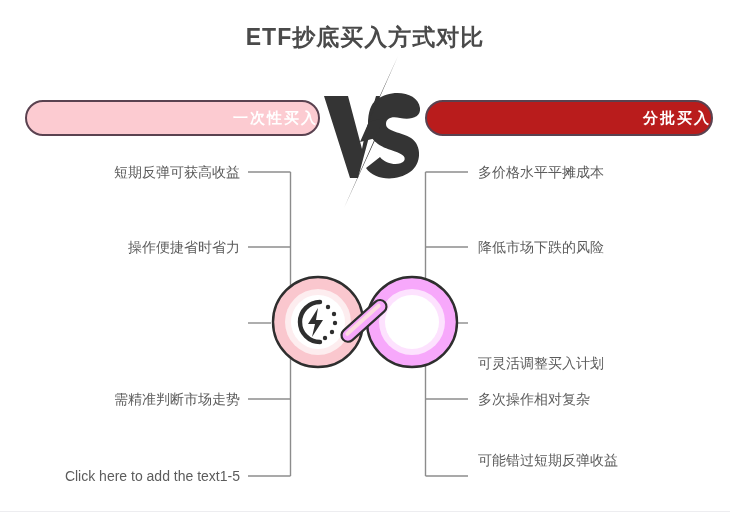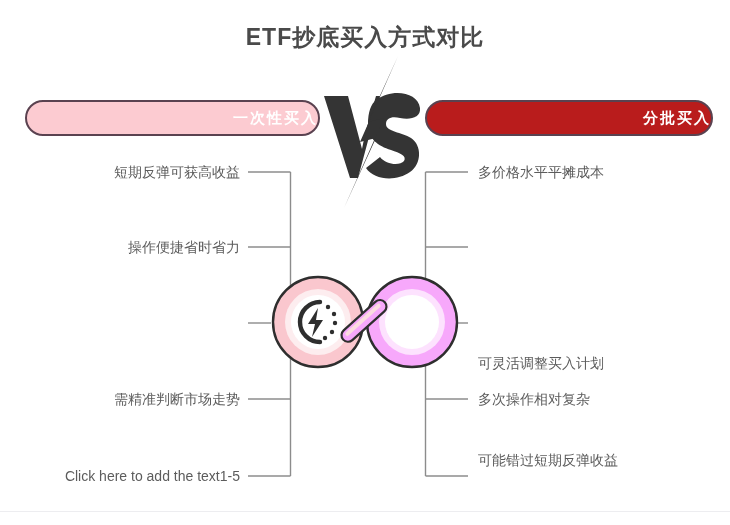--- a/index.html
+++ b/index.html
@@ -154,18 +154,19 @@
       </g>
     </svg>
   </div>
 
   <div class="item left" style="right:490px;top:165px;">短期反弹可获高收益</div>
   <div class="item left" style="right:490px;top:240px;">操作便捷省时省力</div>
   <div class="item left" style="right:490px;top:392px;">需精准判断市场走势</div>
   <div class="item left" style="right:490px;top:469px;">Click here to add the text1-5</div>
 
   <div class="item right" style="left:478px;top:165px;">多价格水平平摊成本</div>
+  <div class="item right" style="left:478px;top:240px;">降低市场下跌的风险</div>
   <div class="item right" style="left:478px;top:316px;margin-top:40px;">可灵活调整买入计划</div>
   <div class="item right" style="left:478px;top:392px;">多次操作相对复杂</div>
   <div class="item right" style="left:478px;top:453px;">可能错过短期反弹收益</div>
 
   <div class="footer-rule"></div>
 </div>
 
 </body></html>

